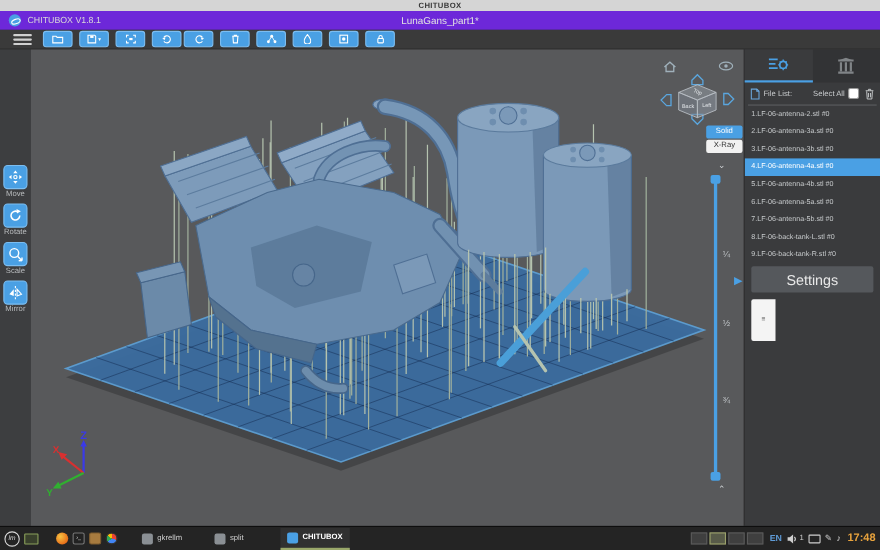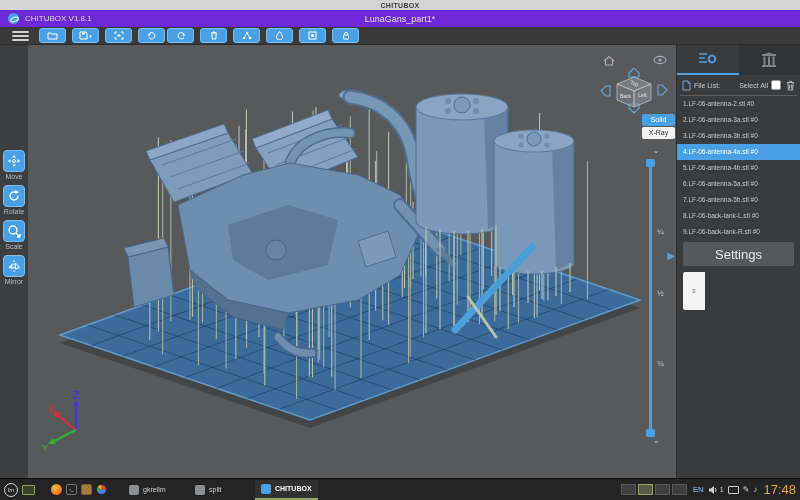--- a/index.html
+++ b/index.html
@@ -96,21 +96,21 @@
   .task.active { background:#303030; border-bottom:2px solid #9aa86a; }
   .task.active .t-ico { background:#4aa0e4; }
   .task.active span { color:#fff; font-weight:bold; }
   #tb-spacer { flex:1; }
   .ws { width:15px; height:11px; background:#3f3f3f; border:1px solid #5a5a5a; margin-right:2px; flex:0 0 auto; }
   .ws.active { background:#585b49; border-color:#9aa06a; }
   #kb-layout { font-size:8px; font-weight:bold; color:#5f9bd6; margin:0 4px; }
   .sys { font-size:8px; color:#cfcfcf; margin-right:4px; }
   #vol-num { font-size:7px; color:#cfcfcf; margin-right:4px; }
   #display-ico { width:11px; height:8px; border:1px solid #cfcfcf; border-radius:1px; margin-right:4px; }
-  #clock { font-size:13px; font-weight:normal; color:#e8a33d; margin-left:2px; }
+  #clock { font-size:10px; font-weight:bold; color:#e8a33d; margin-left:2px; }
 </style>
 </head>
 <body>
 
 <div id="app">
 
   <div id="titlebar">
     <span class="wt">CHITUBOX</span>
   </div>
 

